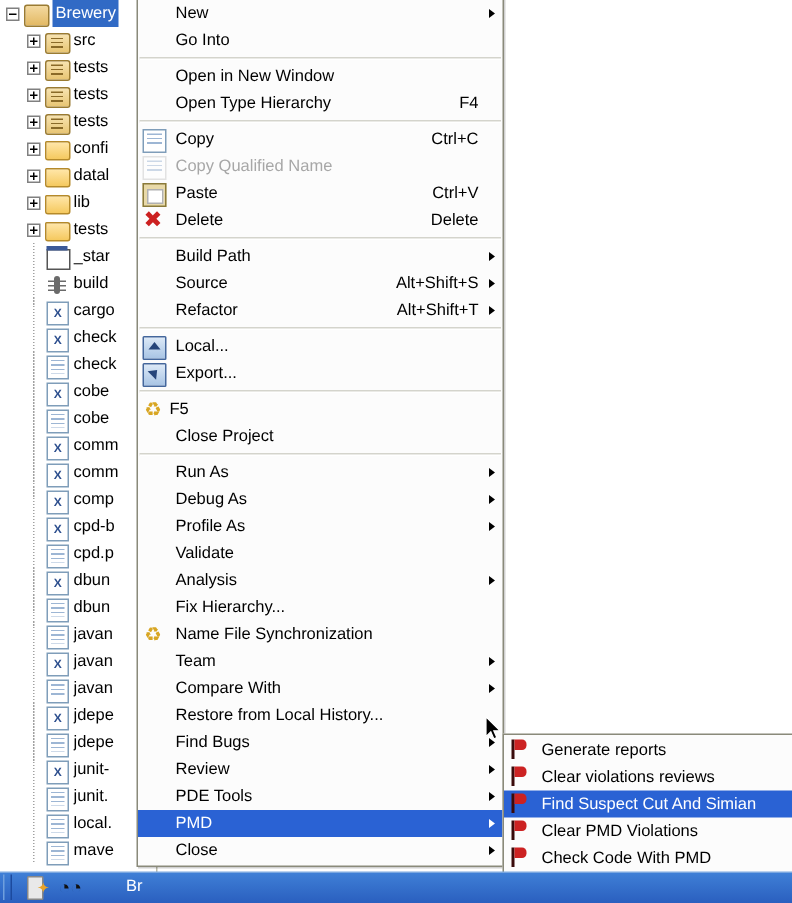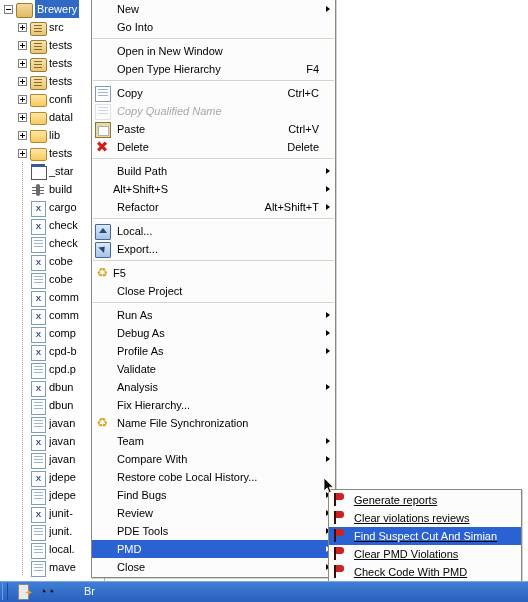--- a/index.html
+++ b/index.html
@@ -84,21 +84,21 @@
     position:relative;height:18px;line-height:18px;
     display:flex;align-items:center;padding:0 2px 0 0;white-space:nowrap;
   }
   .mi .micon{flex:0 0 auto;width:21px;height:18px;position:relative;}
   .mi .mlabel{flex:1 1 auto;padding-left:4px;}
   .mi .maccel{flex:0 0 auto;padding-right:14px;color:#000;}
   .mi .marrow{
     position:absolute;right:5px;top:6px;width:0;height:0;
     border-left:4px solid #000;border-top:3.5px solid transparent;border-bottom:3.5px solid transparent;
   }
-  .mi.disabled .mlabel{color:#a7a7a7;font-style:italic;}
+  .mi.disabled .mlabel{color:#a7a7a7;}
   .mi.hl{background:#2a62d4;color:#ffffff;}
   .mi.hl .mlabel,.mi.hl .maccel{color:#ffffff;}
   .mi.hl .marrow{border-left-color:#ffffff;}
   .msep{height:1px;margin:2px 1px;background:#d4d4cc;border-bottom:1px solid #ffffff;}
 
   
   .mic{position:absolute;left:3px;top:2px;width:14px;height:14px;}
   .mic-copy{background:#ffffff;border:1px solid #7f9db9;}
   .mic-copy::after{content:"";position:absolute;left:2px;top:2px;right:2px;height:8px;
     background:repeating-linear-gradient(to bottom,#9db6d4 0 1px,transparent 1px 3px);}
@@ -107,21 +107,21 @@
   .mic-paste::after{content:"";position:absolute;left:2px;top:3px;width:9px;height:8px;background:#ffffff;border:1px solid #b0b0b0;}
   .mic-delete{color:#cc2020;font-size:15px;line-height:14px;text-align:center;font-weight:bold;}
   .mic-import,.mic-export{border:1px solid #44679c;background:linear-gradient(#dce9f7,#a8c4e4);border-radius:1px;}
   .mic-import::after,.mic-export::after{content:"";position:absolute;left:3px;top:3px;
     border-left:4px solid transparent;border-right:4px solid transparent;border-bottom:5px solid #26457a;}
   .mic-export::after{transform:rotate(45deg);}
   .mic-refresh{color:#d8a623;font-size:13px;line-height:14px;text-align:center;}
   .mic-sync{color:#d8a623;font-size:13px;line-height:14px;text-align:center;}
 
   
-  #pmd-menu{left:328px;top:489px;width:192px;text-decoration:underline;}
+  #pmd-menu{left:335px;top:489px;width:192px;}
   .mic-pmd{
     position:absolute;left:5px;top:2px;width:11px;height:13px;
   }
   .mic-pmd::before{
     content:"";position:absolute;left:0;top:0;width:2px;height:13px;background:#3a0b0b;
   }
   .mic-pmd::after{
     content:"";position:absolute;left:2px;top:0;width:8px;height:7px;
     background:#cc2222;border-top-right-radius:3px;border-bottom-right-radius:3px;
   }
@@ -483,20 +483,21 @@
         <span class="maccel">Delete</span>
       </div>
       <div class="msep"></div>
       <div class="mi">
         <span class="micon"></span>
         <span class="mlabel">Build Path</span>
         <span class="marrow"></span>
       </div>
       <div class="mi">
         <span class="micon"></span>
+        <span class="mlabel">Source</span>
         <span class="maccel">Alt+Shift+S</span>
         <span class="marrow"></span>
       </div>
       <div class="mi">
         <span class="micon"></span>
         <span class="mlabel">Refactor</span>
         <span class="maccel">Alt+Shift+T</span>
         <span class="marrow"></span>
       </div>
       <div class="msep"></div>
@@ -563,21 +564,21 @@
         <span class="mlabel">Team</span>
         <span class="marrow"></span>
       </div>
       <div class="mi">
         <span class="micon"></span>
         <span class="mlabel">Compare With</span>
         <span class="marrow"></span>
       </div>
       <div class="mi">
         <span class="micon"></span>
-        <span class="mlabel">Restore cobe Local History...</span>
+        <span class="mlabel">Restore from Local History...</span>
       </div>
       <div class="mi">
         <span class="micon"></span>
         <span class="mlabel">Find Bugs</span>
         <span class="marrow"></span>
       </div>
       <div class="mi">
         <span class="micon"></span>
         <span class="mlabel">Review</span>
         <span class="marrow"></span>

